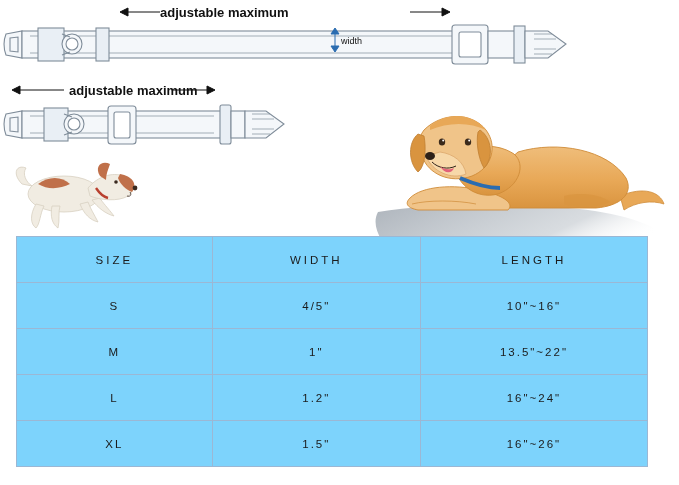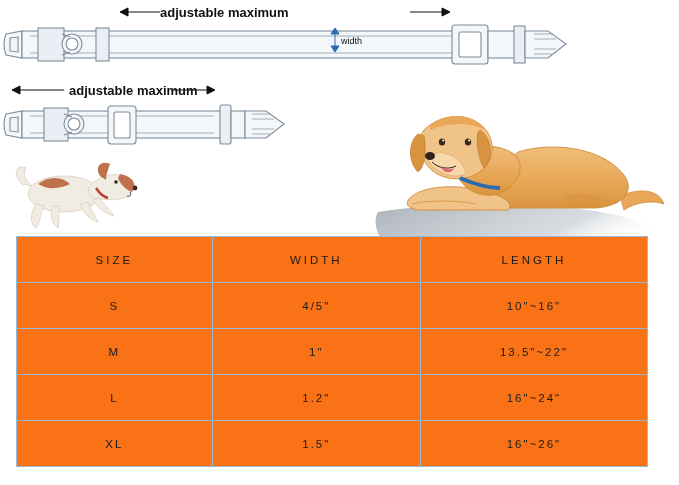--- a/index.html
+++ b/index.html
@@ -24,21 +24,21 @@
   }
 
   
   .size-table{
     position:absolute;left:16px;top:236px;width:632px;
     border-collapse:collapse;
     table-layout:fixed;
   }
   .size-table td,.size-table th{
     border:1px solid #9bb7d4;
-    background:#f97316;
+    background:#7dd3fc;
     height:45px;
     text-align:center;
     vertical-align:middle;
     font-size:11.5px;
     font-weight:normal;
     letter-spacing:2px;
     color:#1b1b1b;
     padding:0;
   }
   .size-table th{letter-spacing:3px;}

